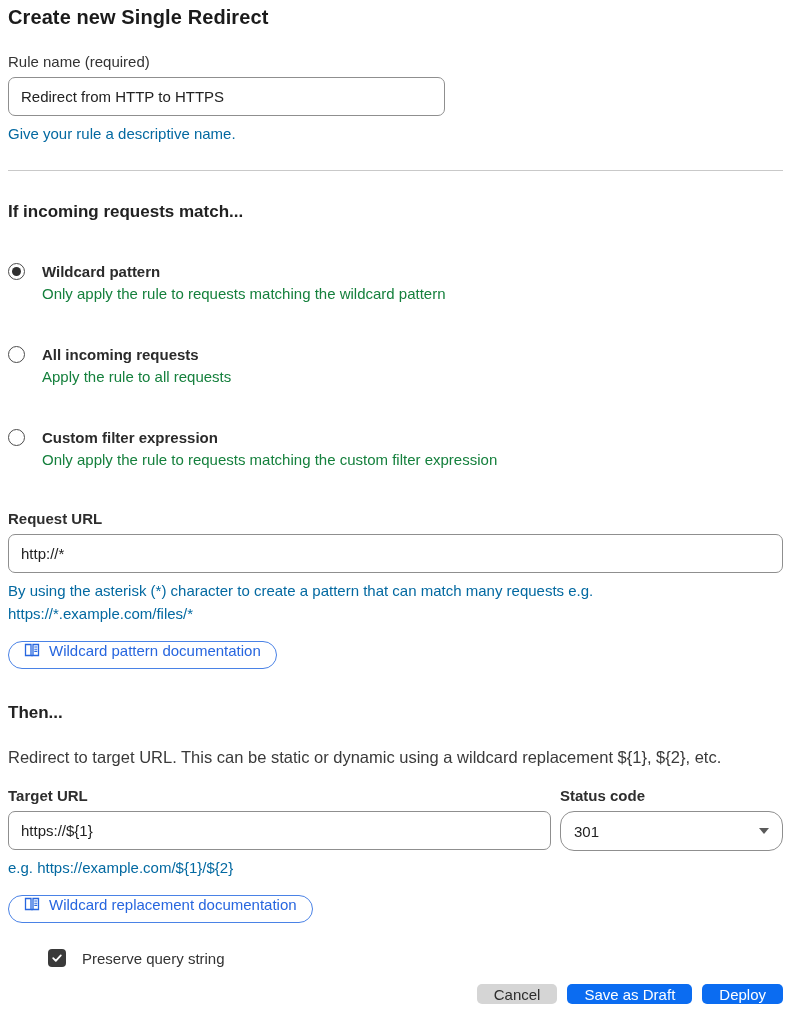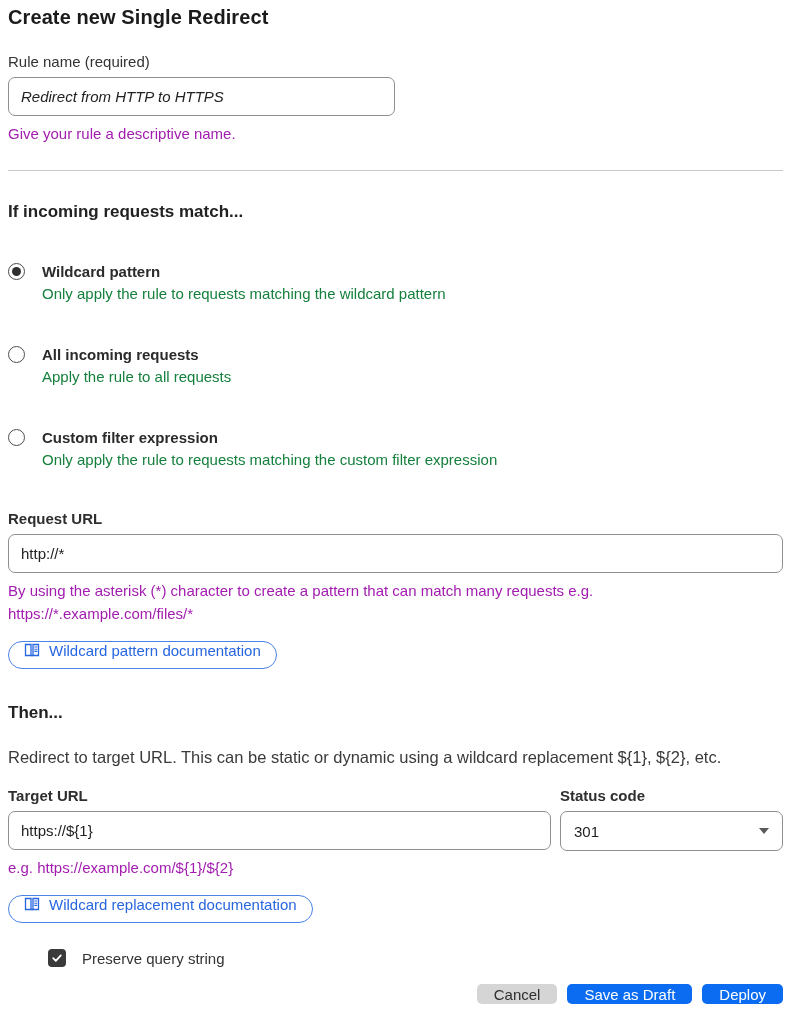--- a/index.html
+++ b/index.html
@@ -17,24 +17,24 @@
   .field-label { font-size:15px; color:#333; margin-top:24px; }
   .field-label.semibold { font-weight:700; color:#2e2e2e; }
 
   .text-input {
     display:block; margin-top:7px; height:39px;
     border:1px solid #8f8f8f; border-radius:7px;
     padding:0 12px; font-size:15px; color:#222;
     font-family:"Liberation Sans", sans-serif;
     background:#fff; outline:none;
   }
-  .rule-input { width:387px;font-style:italic; }
+  .rule-input { width:437px; }
   .full-input { width:775px; }
 
-  .helper { font-size:15px; color:#a21caf; margin-top:6px; line-height:23px; }
+  .helper { font-size:15px; color:#0369a1; margin-top:6px; line-height:23px; }
   .helper.wrap { max-width:640px; }
 
   .divider { border:none; border-top:1px solid #c9c9c9; margin-top:25px; }
 
   .section-heading { font-size:17px; font-weight:700; color:#222; margin-top:31px; }
 
   .radio-option { display:flex; align-items:flex-start; margin-top:39px; cursor:pointer; }
   .radio-circle {
     flex:0 0 auto; width:17px; height:17px; margin-top:2px;
     border:1.6px solid #4c4c4c; border-radius:50%;
@@ -56,21 +56,21 @@
   .doc-btn svg { display:block; }
 
   .then-desc { font-size:16.5px; color:#3a3a3a; margin-top:25px; }
 
   .row { display:flex; gap:9px; margin-top:0; }
   .col-left { flex:1 1 auto; }
   .col-right { flex:0 0 223px; }
 
   .select-box {
     margin-top:7px; height:40px; width:223px;
-    border:1px solid #8f8f8f; border-radius:7px;
+    border:1px solid #8f8f8f; border-radius:14px;
     display:flex; align-items:center; justify-content:space-between;
     padding:0 13px; background:#fff; cursor:pointer;
   }
   .select-value { font-size:15px; color:#222; }
   .caret {
     width:0; height:0;
     border-left:5px solid transparent; border-right:5px solid transparent;
     border-top:6px solid #5a5a5a;
   }
 

